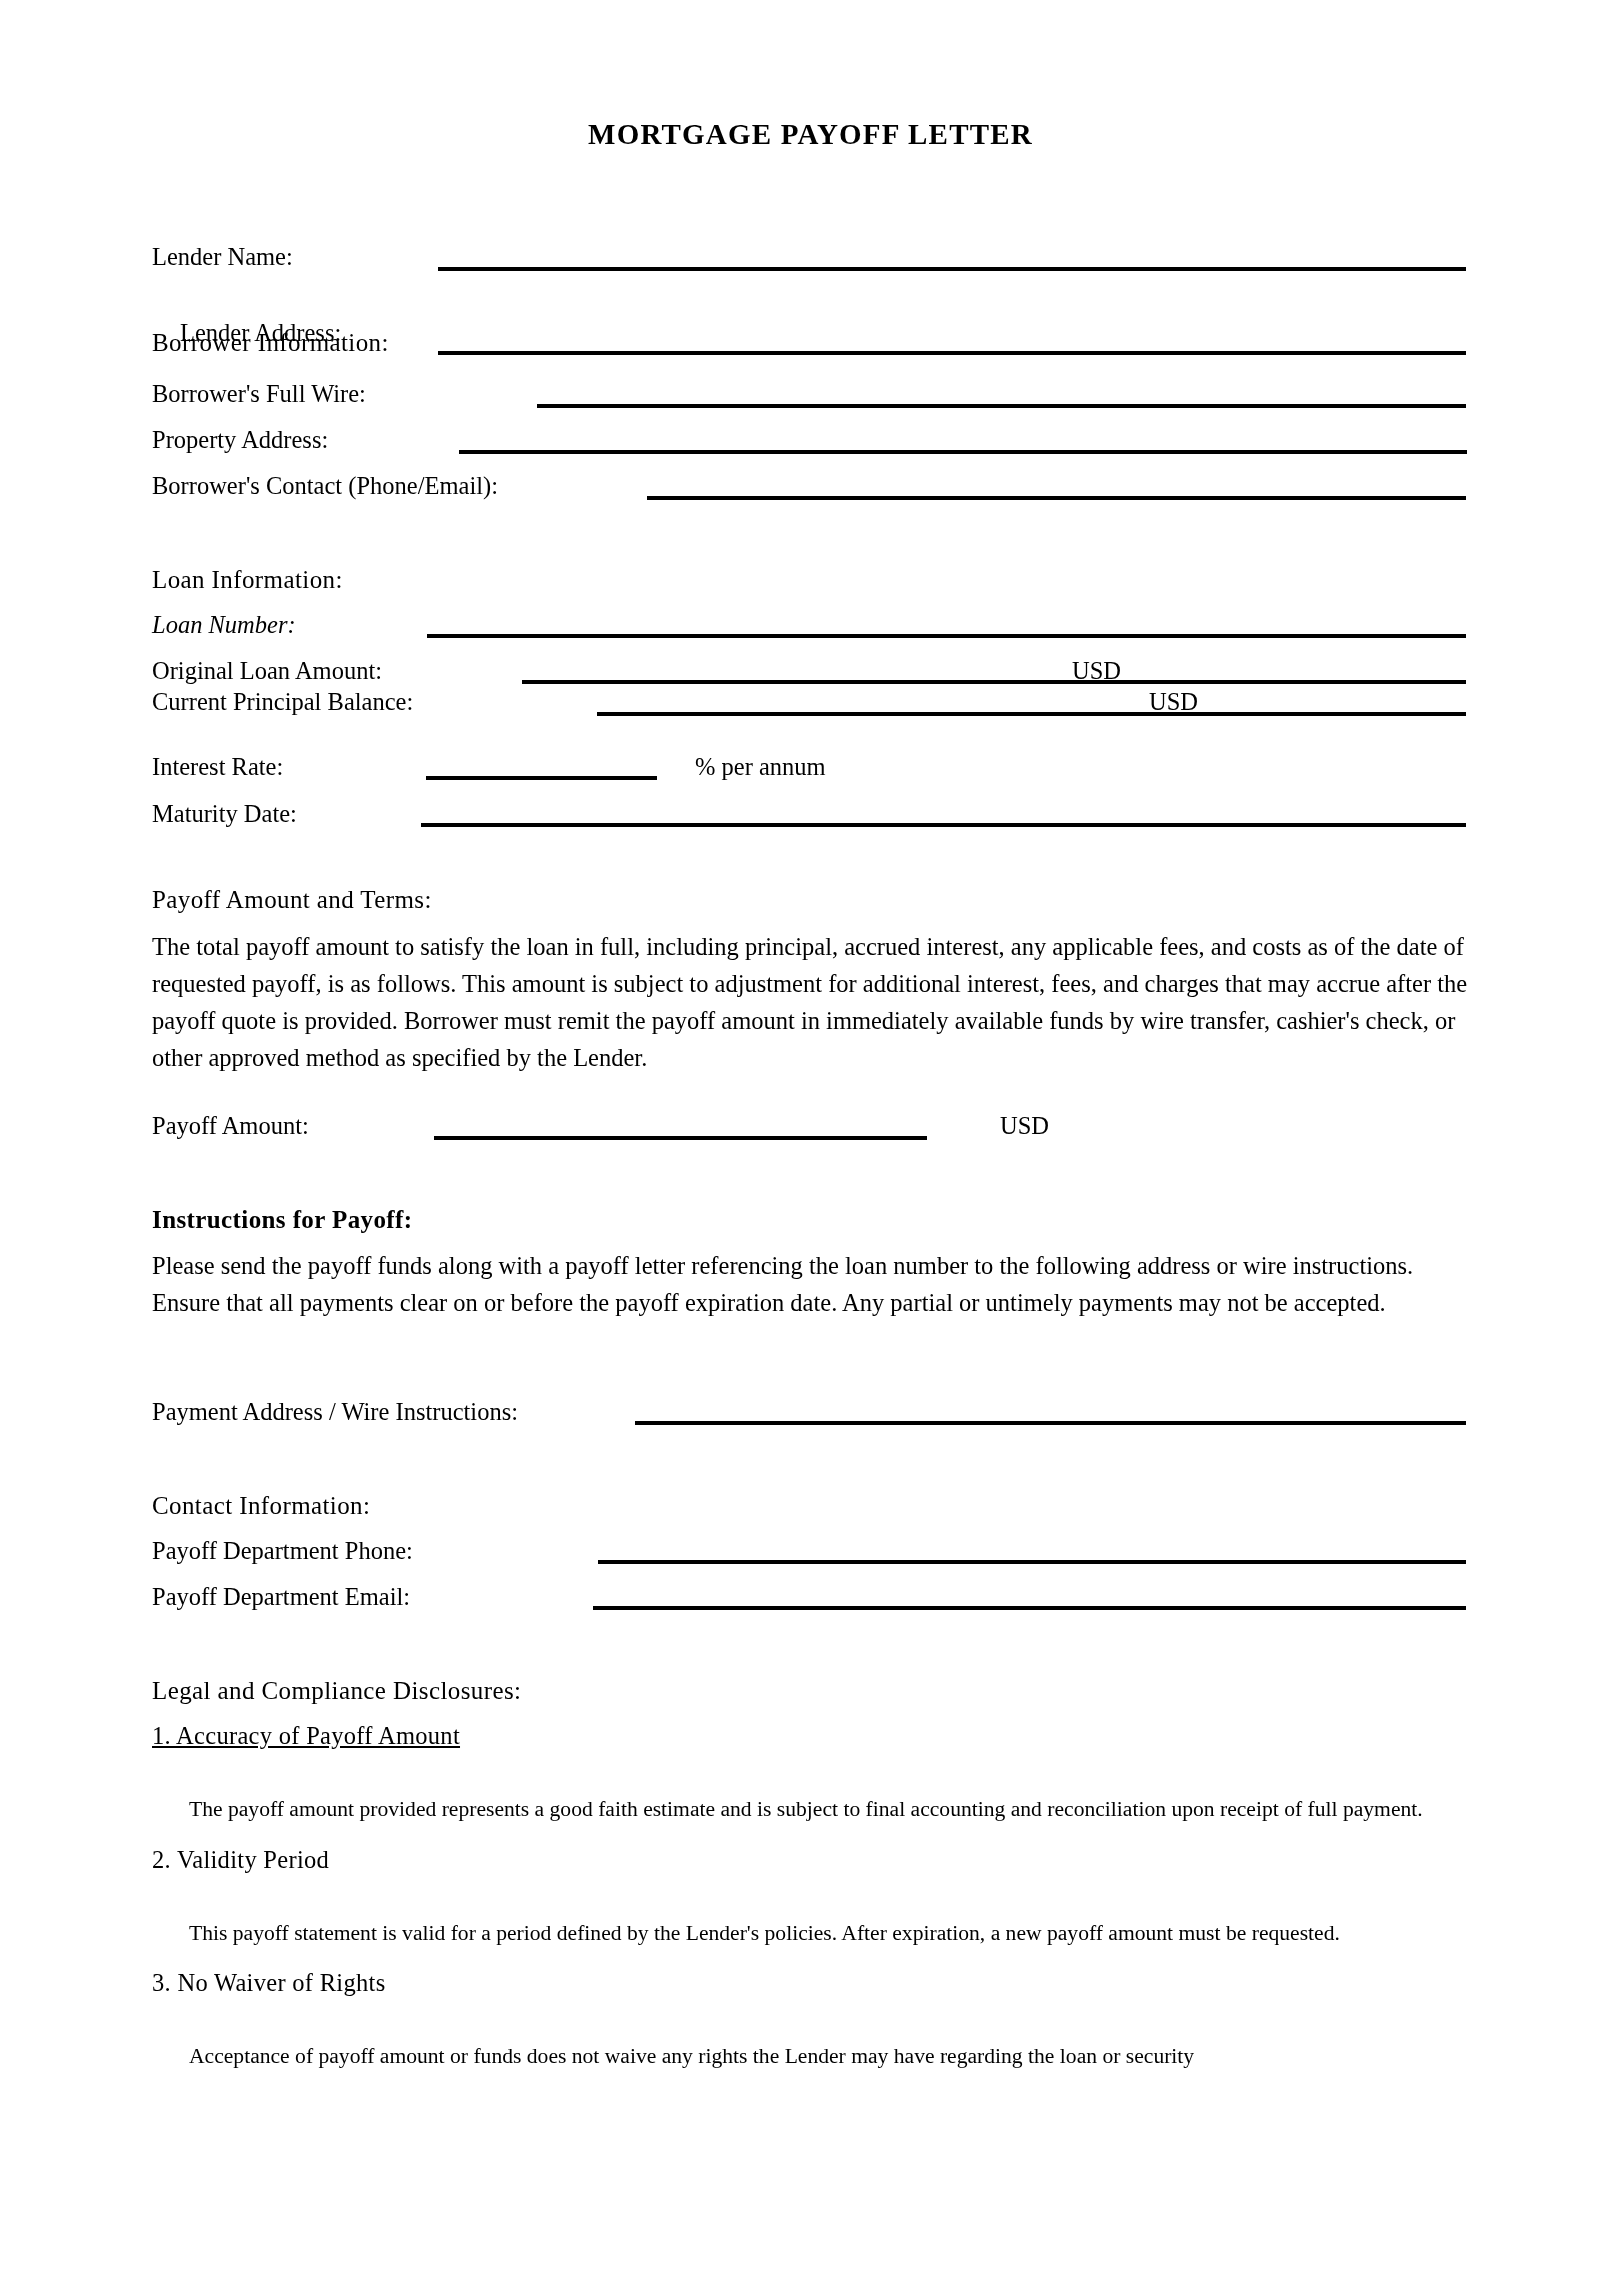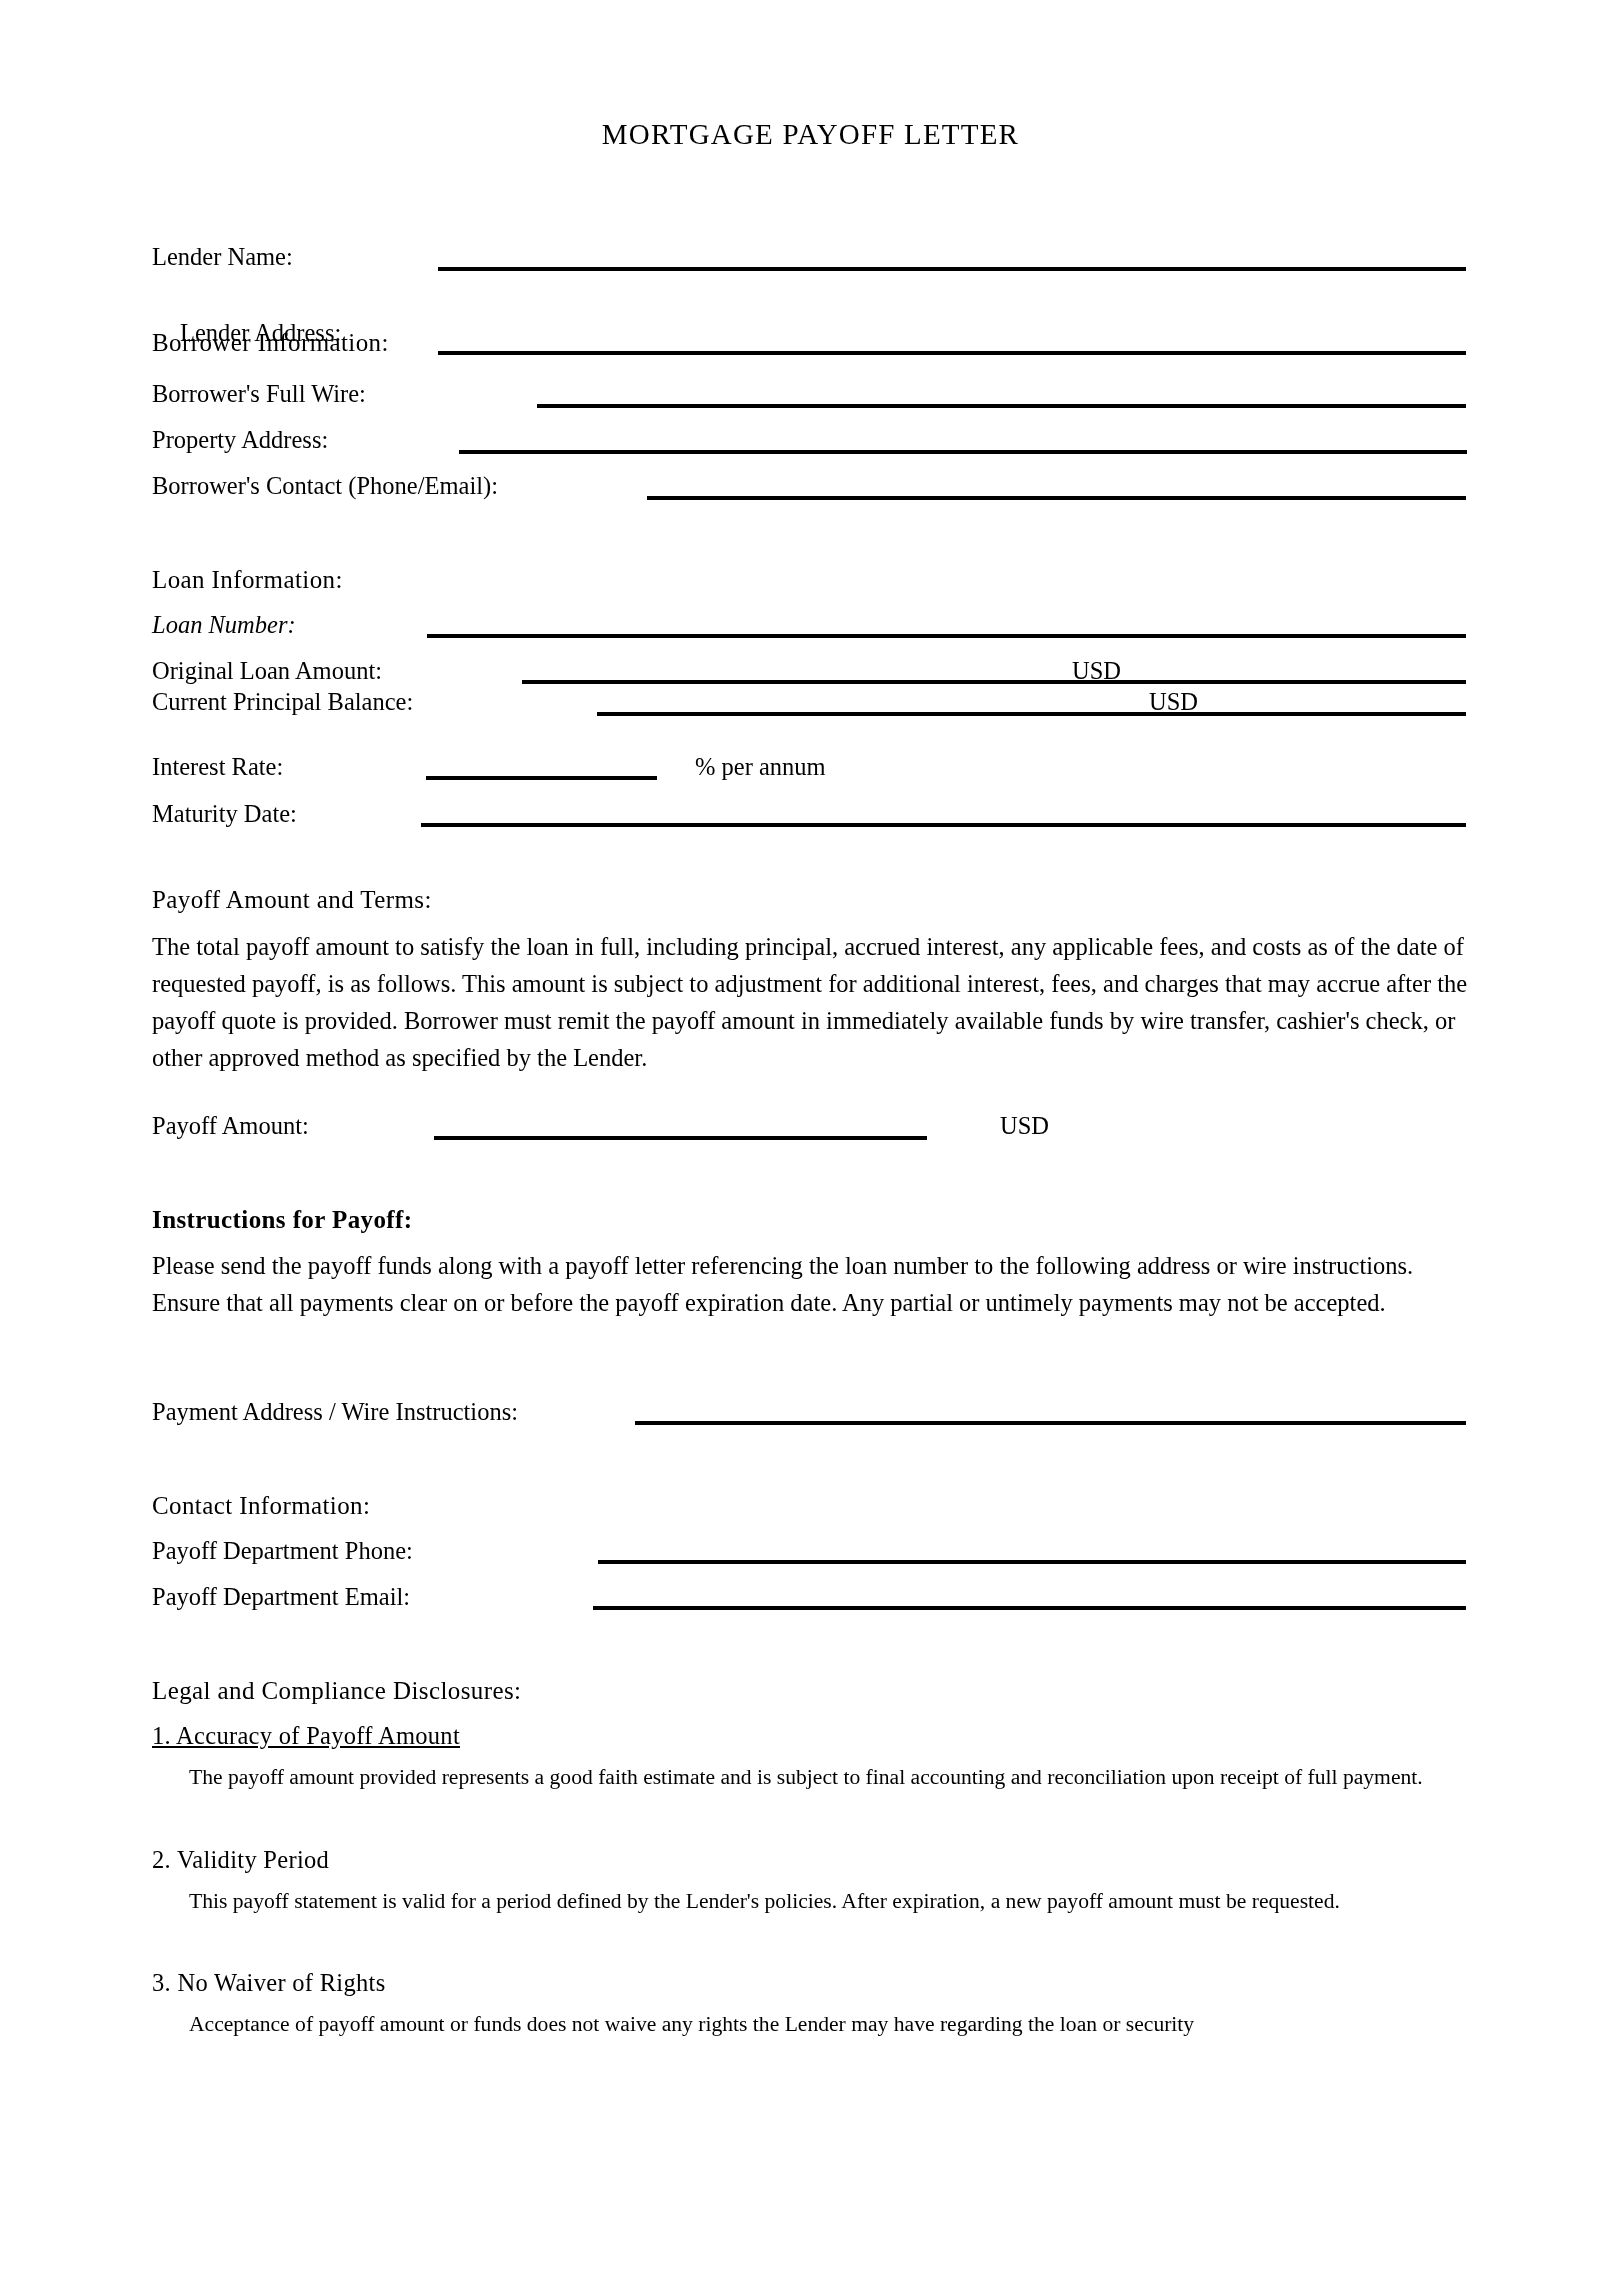--- a/index.html
+++ b/index.html
@@ -21,20 +21,21 @@
   
   .doc-title {
     position: absolute;
     left: 0;
     top: 118px;
     width: 1621px;
     text-align: center;
     font-size: 29px;
     letter-spacing: 1.2px;
     white-space: pre;
+    font-weight: bold;
   }
 
   
   .label {
     position: absolute;
     font-size: 24.5px;
     line-height: 1;
     white-space: pre;
   }
   .section-head {
@@ -73,20 +74,21 @@
     font-size: 24.5px;
     line-height: 1;
     white-space: pre;
     letter-spacing: 0.3px;
   }
   .disc-body {
     position: absolute;
     font-size: 21.6px;
     line-height: 35px;
     white-space: normal;
+    margin-top: 32px;
   }
 </style>
 </head>
 <body>
 
 <div class="page">
 
   <div class="doc-title">MORTGAGE PAYOFF LETTER</div>
 
   <div class="label" style="left:152px; top:245px;">Lender Name:</div>

